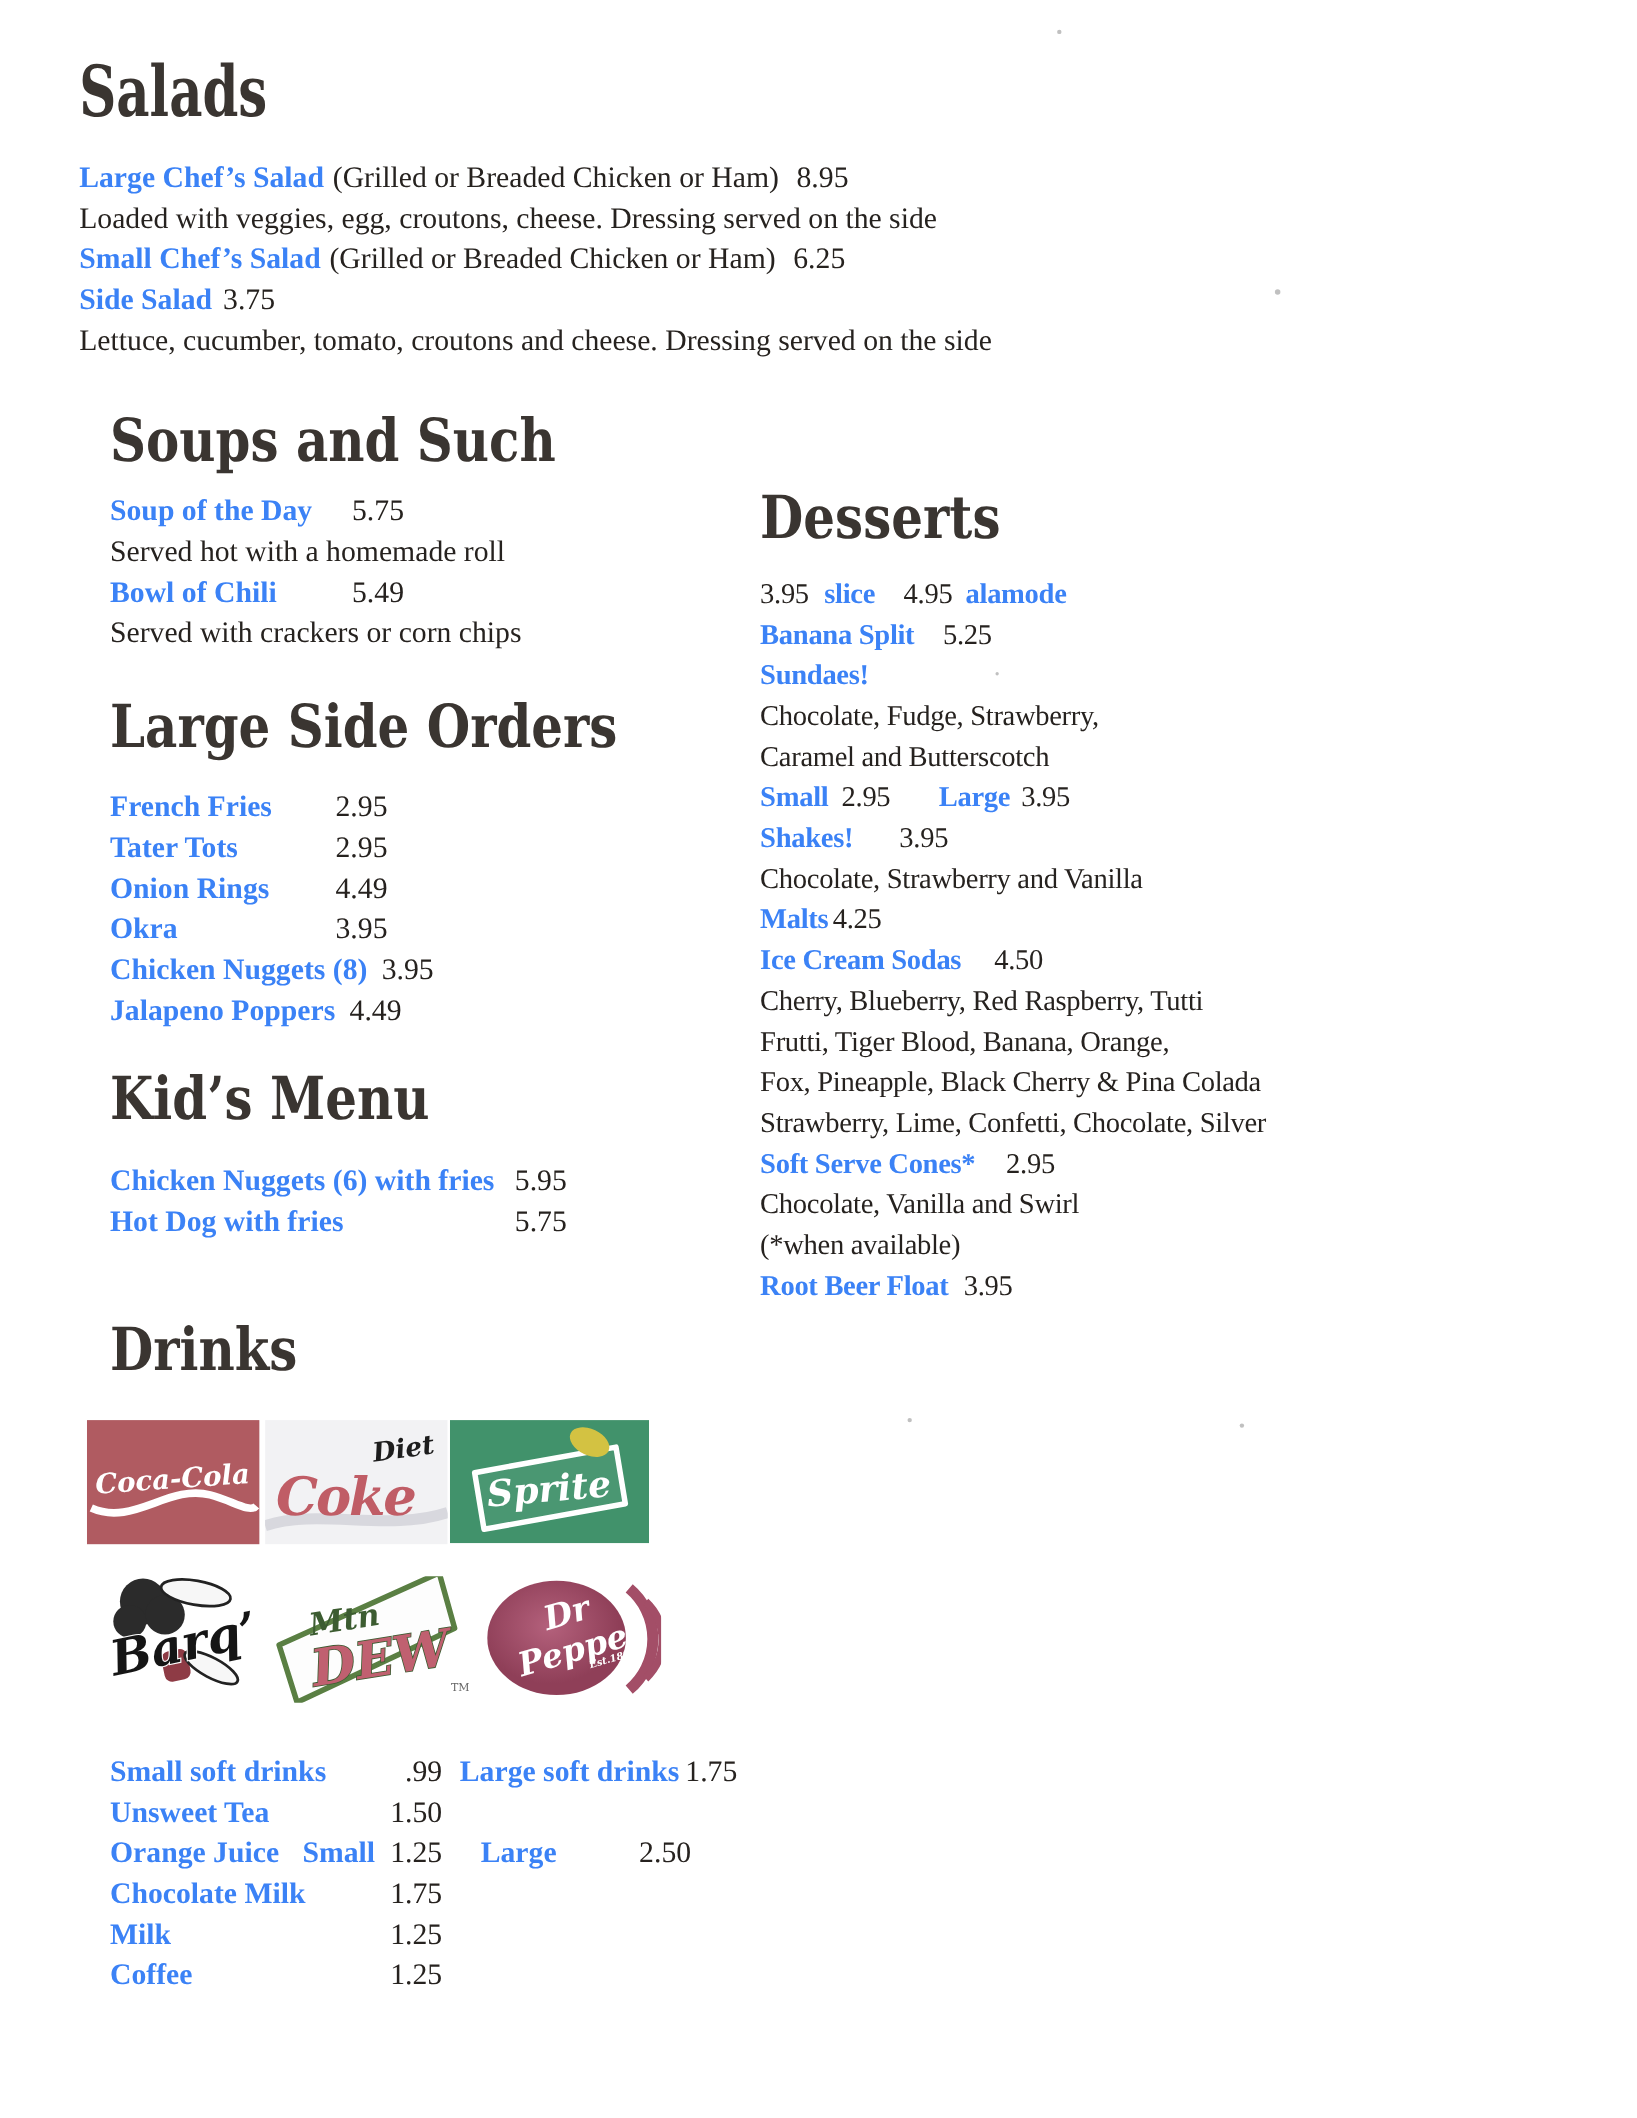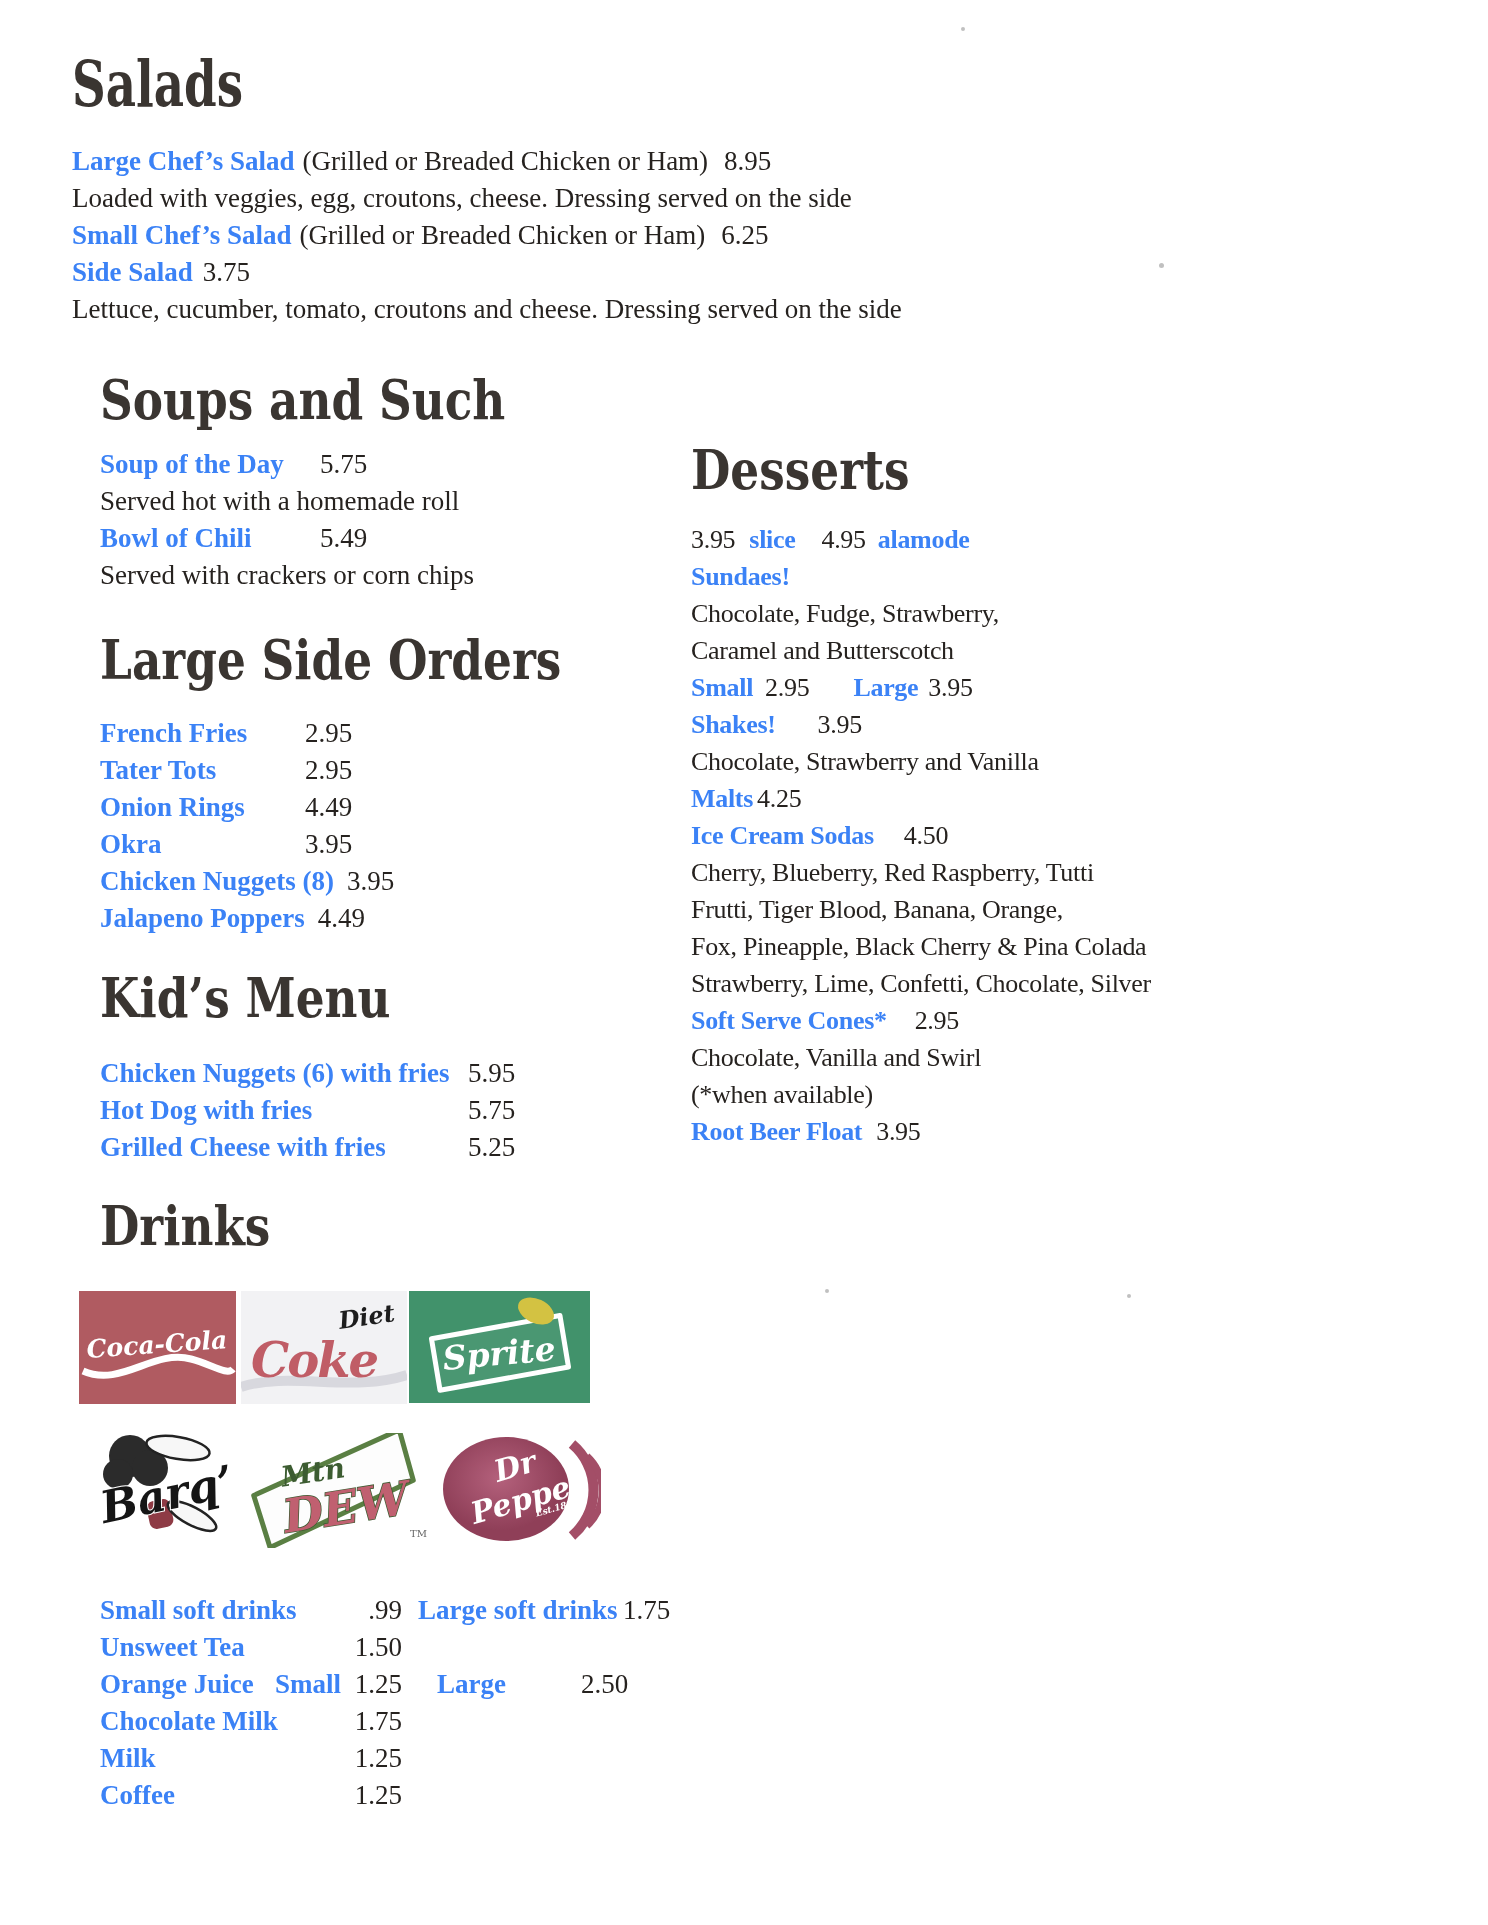--- a/index.html
+++ b/index.html
@@ -94,26 +94,26 @@
     <div class="ln"><span class="b on">Onion Rings</span><span class="ml13">4.49</span></div>
     <div class="ln"><span class="b on">Okra</span><span class="ml13">3.95</span></div>
     <div class="ln"><span class="b on">Chicken Nuggets (8)</span><span class="ml13">3.95</span></div>
     <div class="ln"><span class="b on">Jalapeno Poppers</span><span class="ml13">4.49</span></div>
   </div>
 
   <div class="sec" style="left:100px;top:970px;">
     <div class="hd h2 mb-kid">Kid’s Menu</div>
     <div class="ln"><span class="b kn">Chicken Nuggets (6) with fries</span><span class="ml6">5.95</span></div>
     <div class="ln"><span class="b kn">Hot Dog with fries</span><span class="ml6">5.75</span></div>
-    <div class="ln"><span class="b kn">Grilled Cheese with fries</span><span class="ml6">5.25</span></div>
   </div>
 
   <div class="sec desserts" style="left:691px;top:442px;">
     <div class="hd h2 mb-des">Desserts</div>
     <div class="ln"><span>3.95</span><span class="b ml14">slice</span><span class="ml26">4.95</span><span class="b ml12">alamode</span></div>
+    <div class="ln"><span class="b">Banana Split</span><span class="ml26">5.25</span></div>
     <div class="ln"><span class="b">Sundaes!</span></div>
     <div class="ln"><span>Chocolate, Fudge, Strawberry,</span></div>
     <div class="ln"><span>Caramel and Butterscotch</span></div>
     <div class="ln"><span class="b">Small</span><span class="ml12">2.95</span><span class="b ml44">Large</span><span class="ml10">3.95</span></div>
     <div class="ln"><span class="b">Shakes!</span><span class="ml42">3.95</span></div>
     <div class="ln"><span>Chocolate, Strawberry and Vanilla</span></div>
     <div class="ln"><span class="b">Malts</span><span class="ml22">4.25</span></div>
     <div class="ln"><span class="b">Ice Cream Sodas</span><span class="ml30">4.50</span></div>
     <div class="ln"><span>Cherry, Blueberry, Red Raspberry, Tutti</span></div>
     <div class="ln"><span>Frutti, Tiger Blood, Banana, Orange,</span></div>

